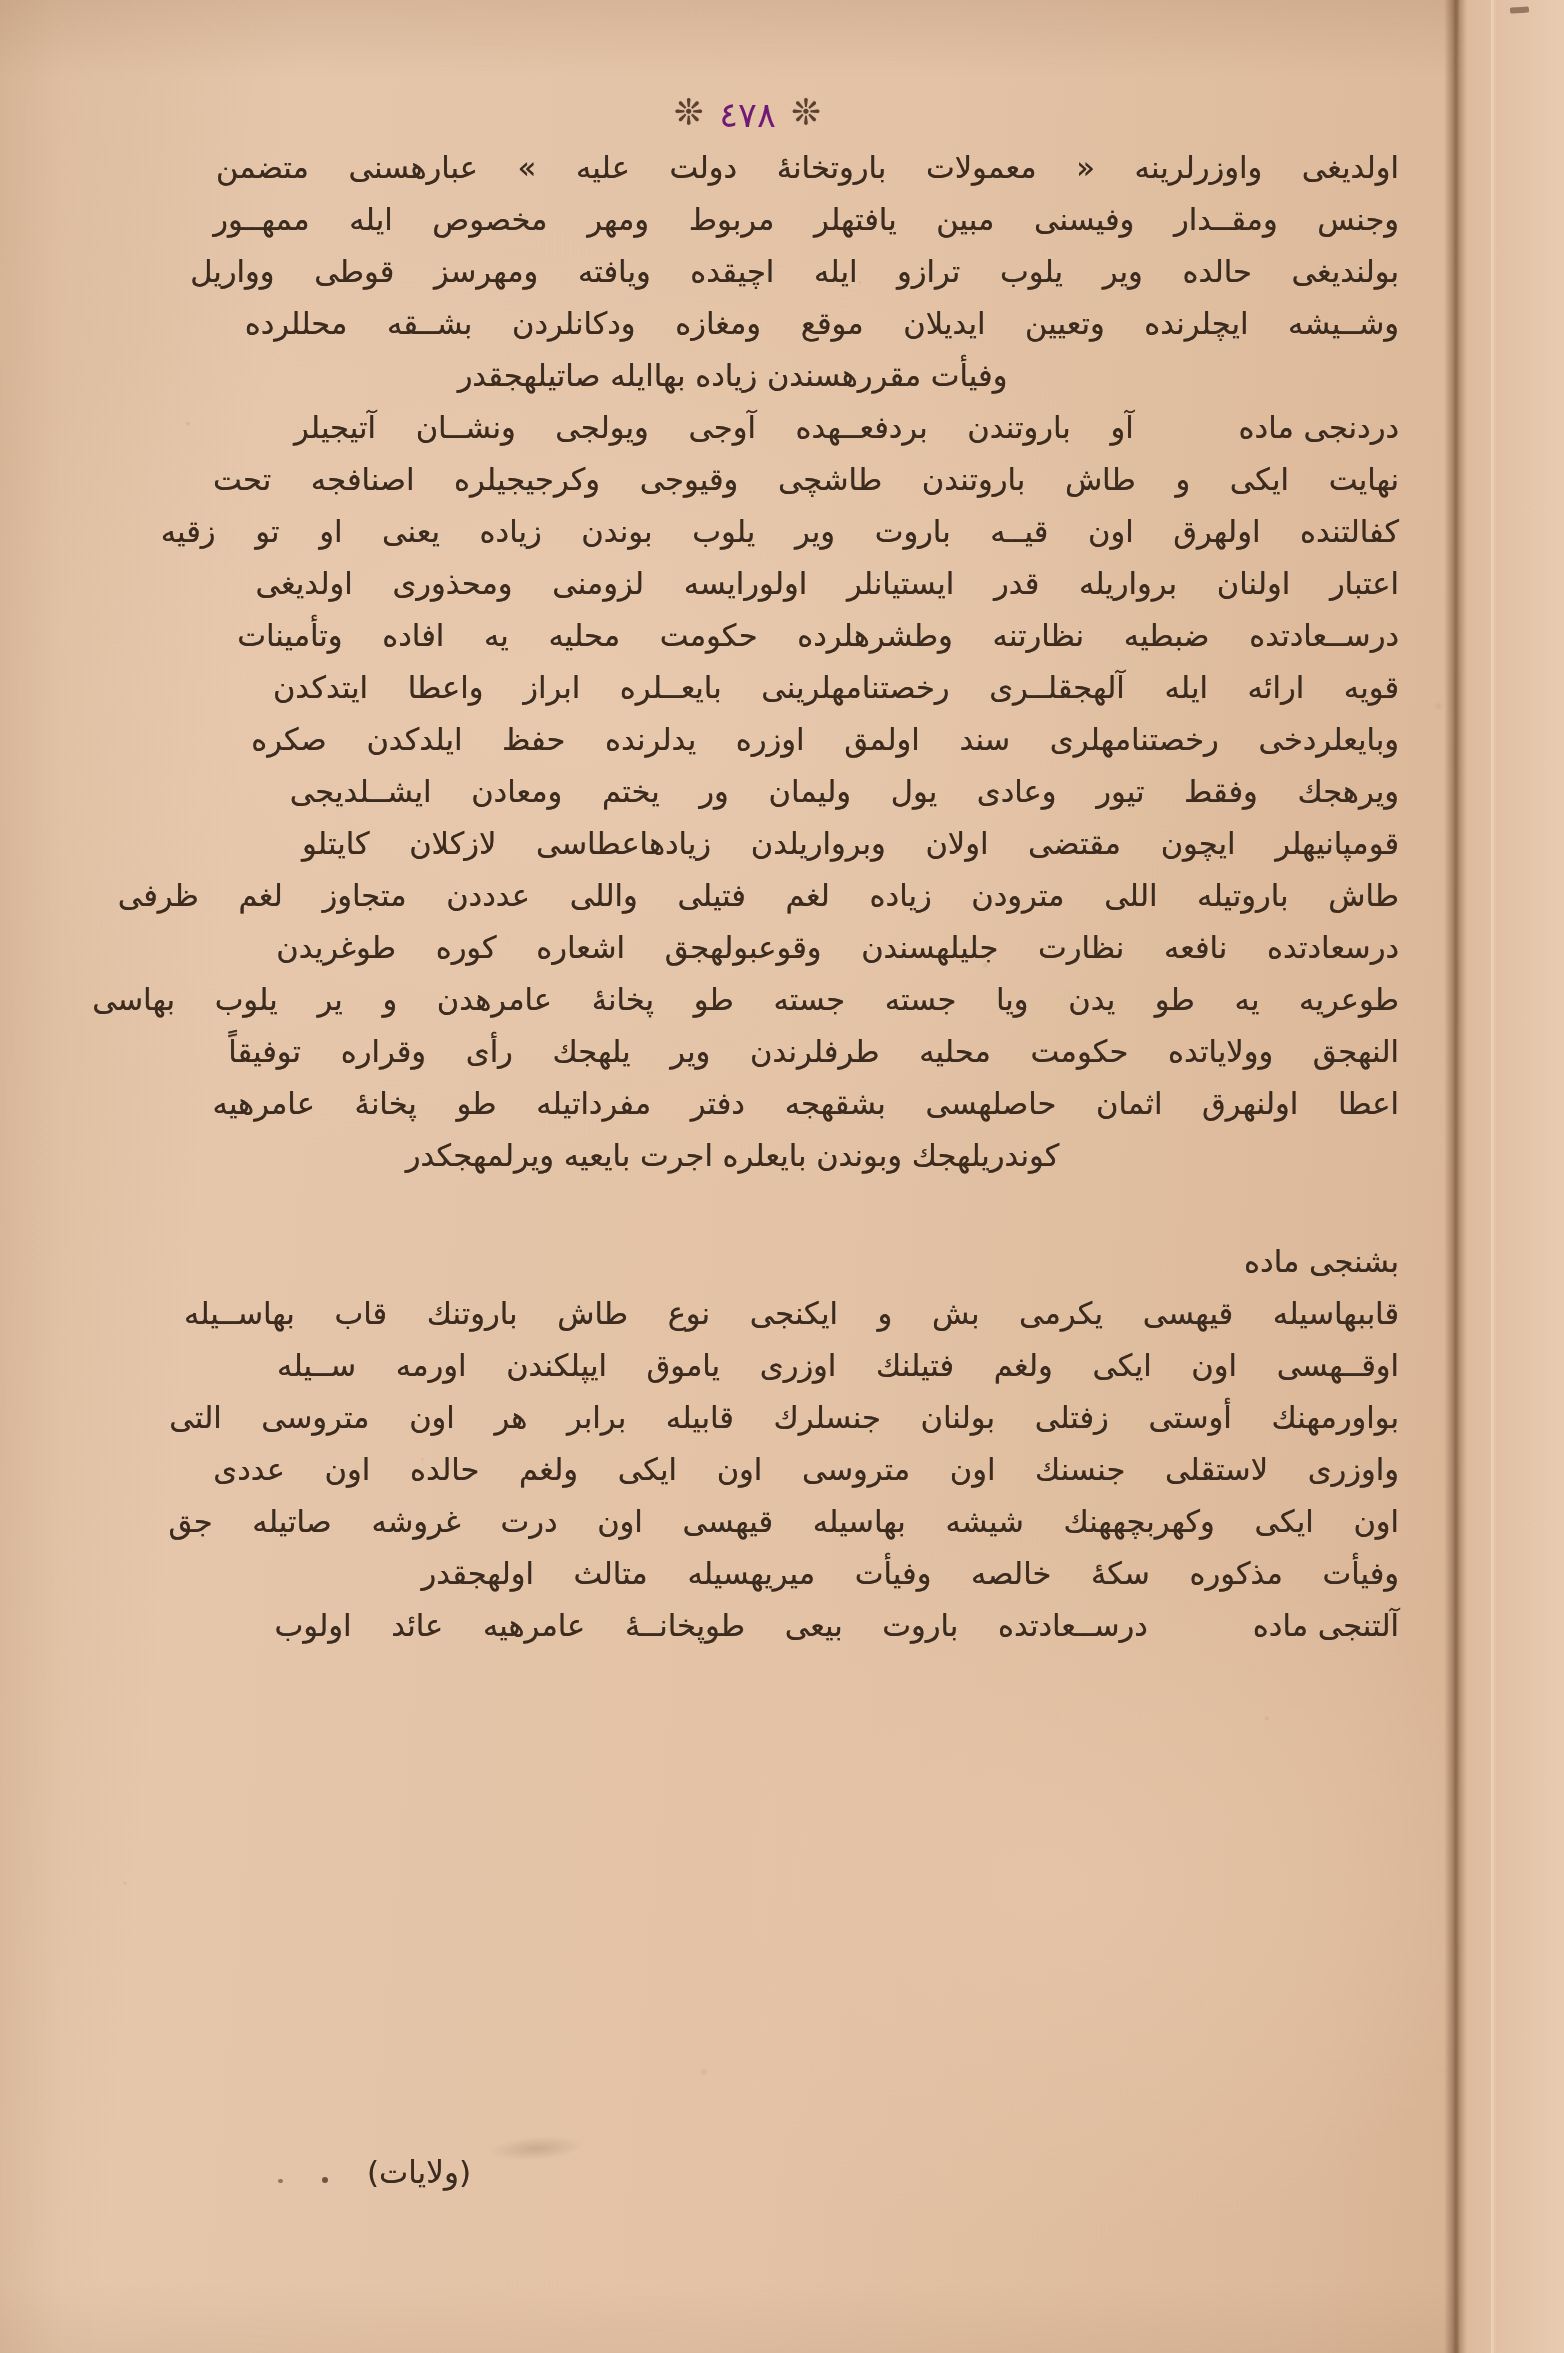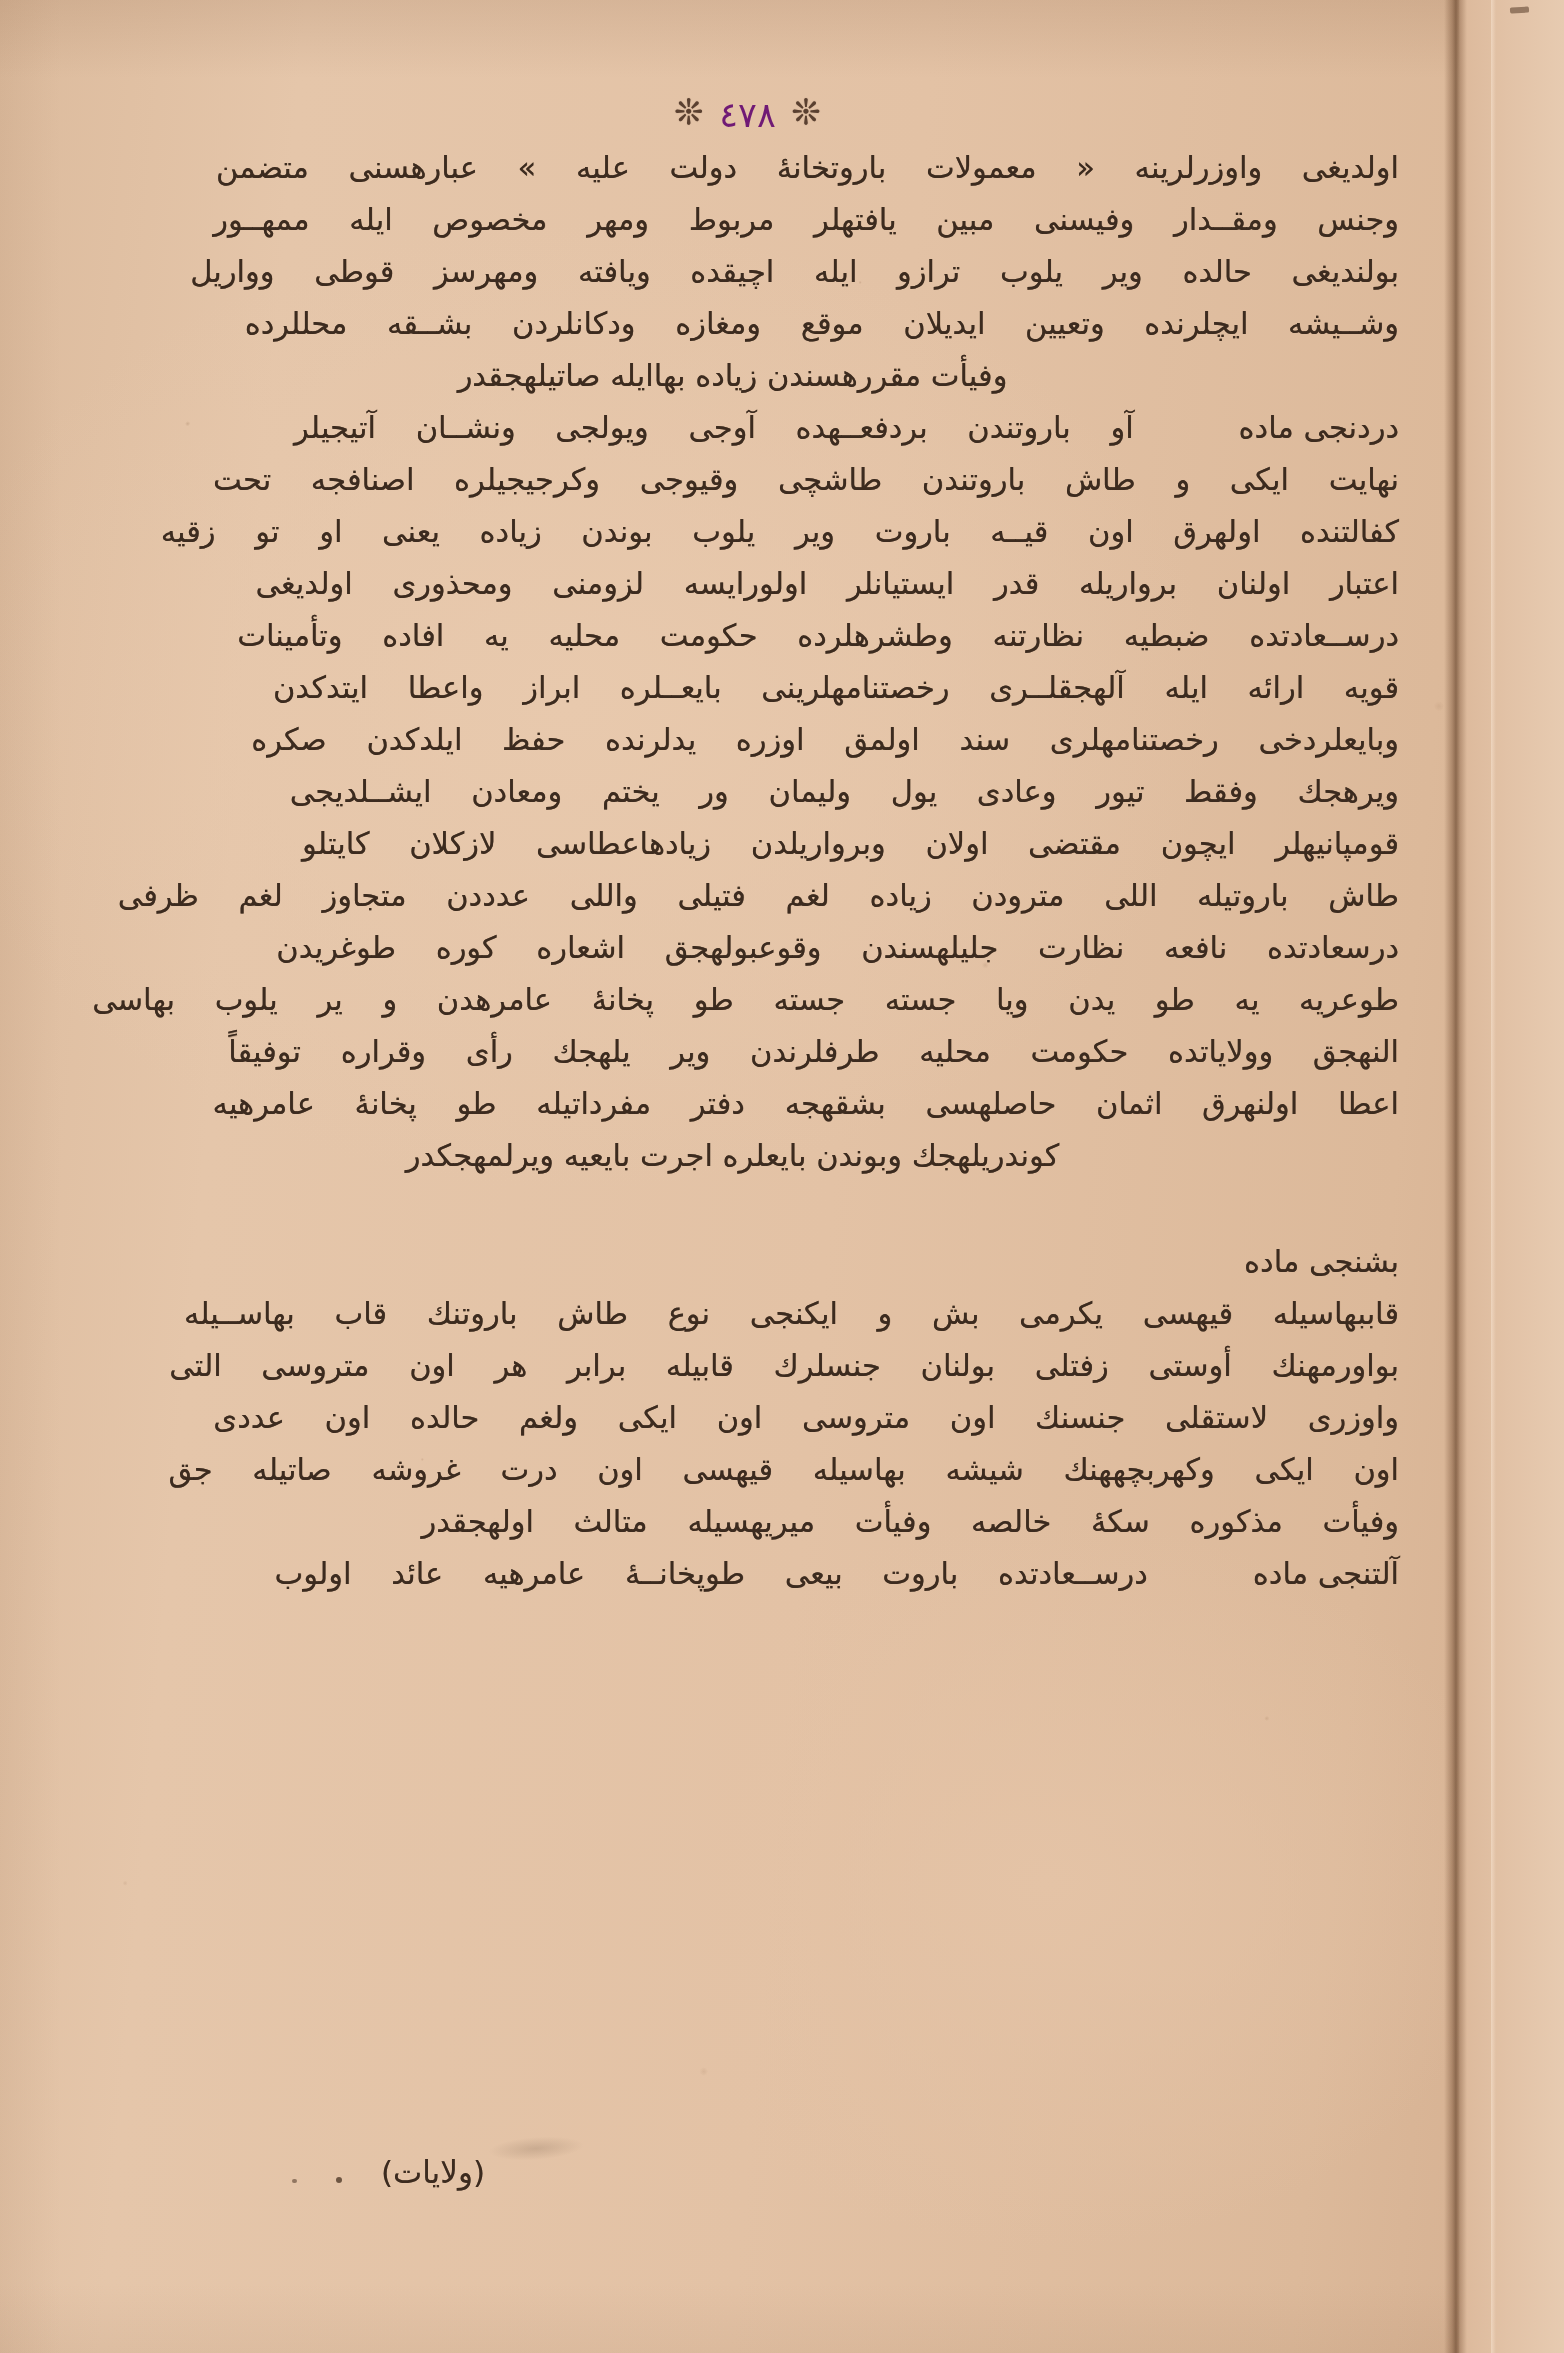--- a/index.html
+++ b/index.html
@@ -167,21 +167,21 @@
   .artspace{flex:0 0 105px;}
   .artbody{flex:1 1 auto; display:flex; justify-content:space-between;}
 
   
   .line.short{justify-content:flex-start;}
   .line.short.center{justify-content:center;}
 
   
   #catchword-row{
     position:absolute;
-    left:119px;
+    left:105px;
     top:2154px;
     width:366px;
     direction:rtl;
     display:flex;
     align-items:baseline;
     gap:39px;
   }
   #catchword{
     font-size:31px;
     color:#3c2b1f;
@@ -301,20 +301,23 @@
         <div class="line">
           <div class="opener">
             <span class="artlabel">بشنجی ماده</span>
             <span class="artspace"></span>
           </div>
         </div>
         <div class="line stretch">
             <span style="word-spacing: 30px; letter-spacing: 1.9px;">قاببهاسیله قیهسی یکرمی بش و ایکنجی نوع طاش باروتنك قاب بهاســیله</span>
           </div>
         <div class="line stretch">
+            <span style="word-spacing: 30px; letter-spacing: 1.9px;">اوقــهسی اون ایکی ولغم فتیلنك اوزری یاموق ایپلکندن اورمه ســیله</span>
+          </div>
+        <div class="line stretch">
             <span style="word-spacing: 30px; letter-spacing: 1.6px;">بواورمهنك أوستی زفتلی بولنان جنسلرك قابیله برابر هر اون متروسی التی</span>
           </div>
         <div class="line stretch">
             <span style="word-spacing: 30px; letter-spacing: 1.9px;">واوزری لاستقلی جنسنك اون متروسی اون ایکی ولغم حالده اون عددی</span>
           </div>
         <div class="line stretch">
             <span style="word-spacing: 30px; letter-spacing: 1.7px;">اون ایکی وکهربچههنك شیشه بهاسیله قیهسی اون درت غروشه صاتیله جق</span>
           </div>
         <div class="line stretch">
             <span style="word-spacing: 30px; letter-spacing: 1.9px;">وفیأت مذکوره سکهٔ خالصه وفیأت میریهسیله متالث اولهجقدر</span>

